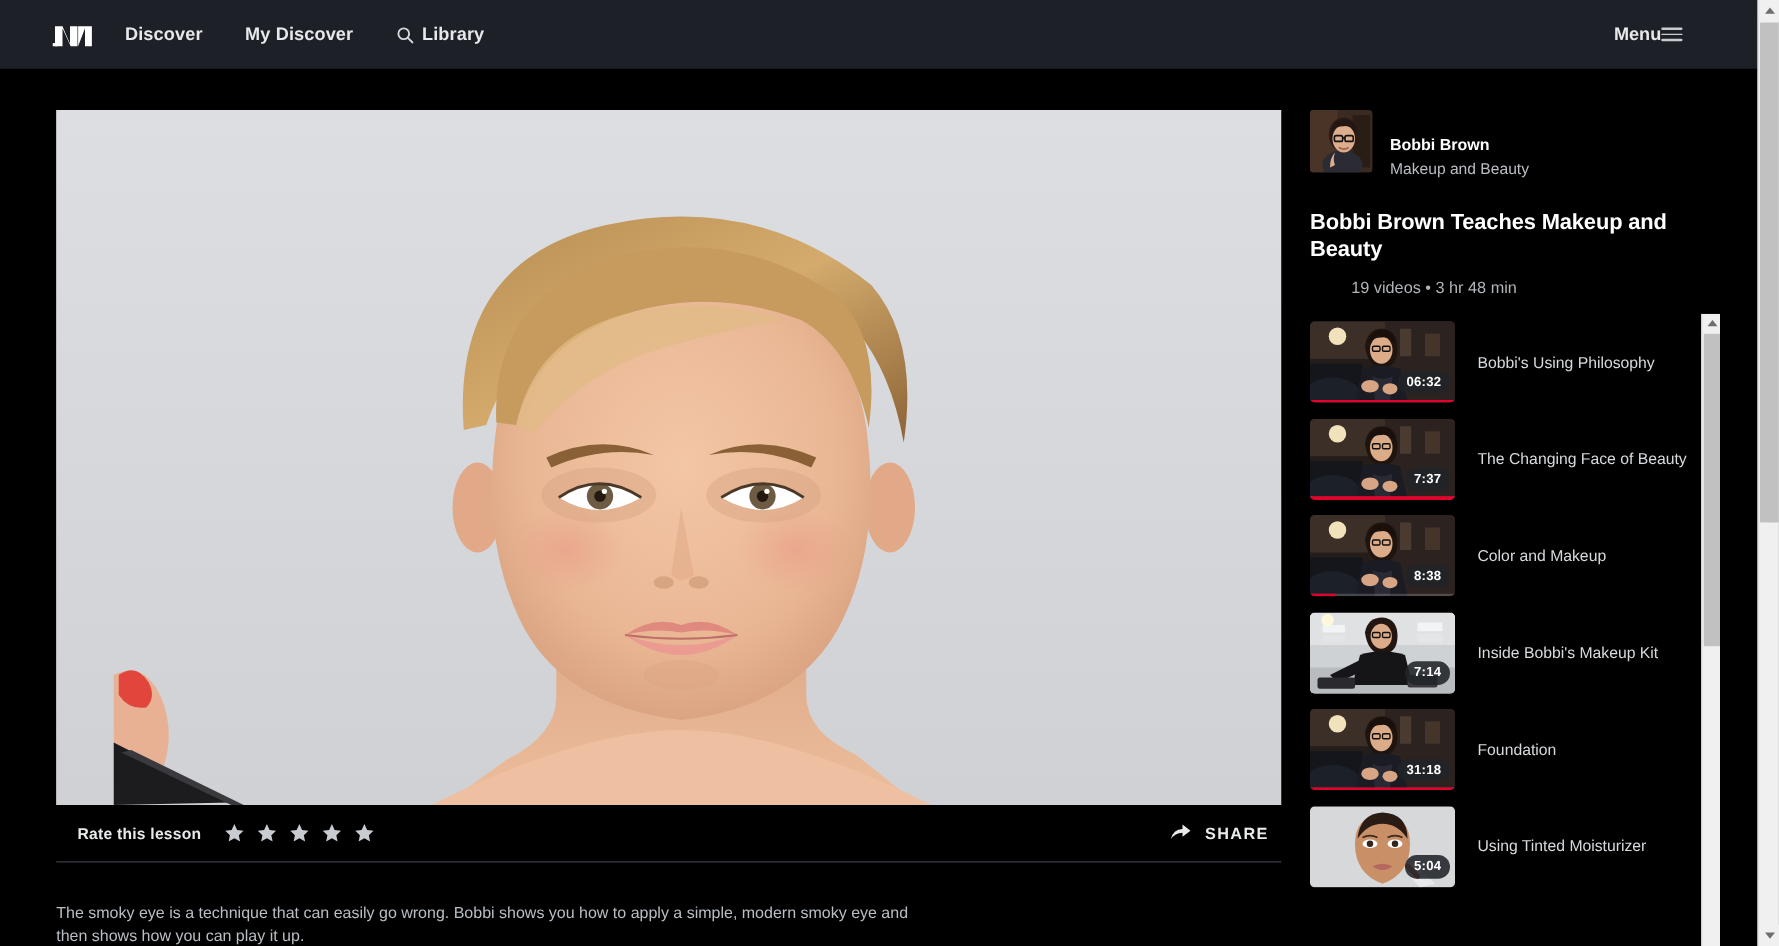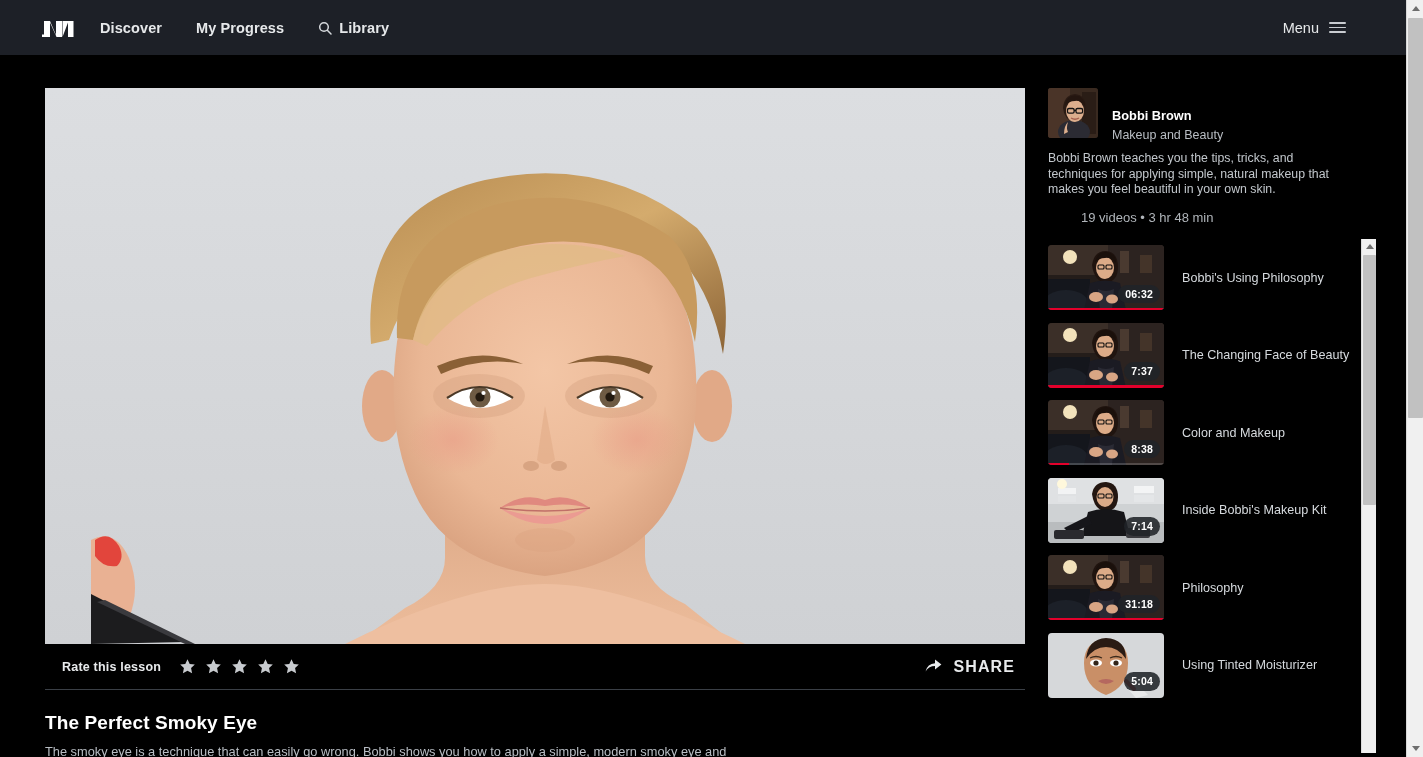--- a/index.html
+++ b/index.html
@@ -44,22 +44,22 @@
   #logo svg{ display:block; }
   .nav-links{ display:flex; align-items:center; margin-left:22px; }
   .nav-link{
     color:#e6e8ea; font-size:14.5px; font-weight:bold; letter-spacing:.1px;
     padding:6px 0; margin-right:34px; cursor:pointer; white-space:nowrap;
     display:flex; align-items:center; gap:7px;
   }
   .nav-link:last-child{ margin-right:0; }
   .search-glyph{ display:inline-block; width:14px; height:14px; position:relative; top:0px;}
   .menu-wrap{
-    margin-left:auto; margin-right:60px; display:flex; align-items:center; gap:10px;
-    color:#e6e8ea; font-size:14.5px; font-weight:normal; cursor:pointer;
+    margin-left:auto; margin-right:60px; display:flex; align-items:center; 
+    color:#e6e8ea; font-size:14.5px; font-weight:bold; cursor:pointer;
   }
   .hamburger{ display:flex; flex-direction:column; justify-content:space-between; width:17px; height:11px; }
   .hamburger span{ display:block; height:1.6px; background:#c9ccd1; border-radius:1px; }
 
   
   #content{ position:absolute; top:55px; left:0; width:1406px; height:702px; background:#000; }
 
   
   #left-col{ position:absolute; left:45px; top:33px; width:980px; }
   #video-stage{
@@ -70,21 +70,21 @@
 
   #meta-bar{
     width:980px; height:46px; display:flex; align-items:center;
     border-bottom:1px solid #3a3f46;
   }
   .rate-label{ font-size:12.5px; font-weight:bold; color:#e8eaec; letter-spacing:.2px;padding-left:17px; }
   .stars{ display:flex; gap:9px; margin-left:18px; }
   .star{ width:17px; height:17px; cursor:pointer; }
   .share-btn{
     margin-left:auto; display:flex; align-items:center; gap:11px;
-    color:#e8eaec; font-size:16px; font-weight:bold; letter-spacing:1.1px; cursor:pointer;
+    color:#e8eaec; font-size:13px; font-weight:bold; letter-spacing:1.1px; cursor:pointer;
     padding-right:10px;
   }
   #lesson-block{ padding-top:22px; }
   #lesson-title{ font-size:19px; font-weight:bold; color:#fff; letter-spacing:.1px; }
   #lesson-desc{
     margin-top:9px; font-size:12.8px; line-height:18.5px; color:#b9bec4;
     max-width:700px;
   }
 
   
@@ -142,21 +142,21 @@
       <path d="M20.5 6 L26 6 L31.5 6 L31.5 22 L26 22 L26 7.5 L20.5 22 Z" fill="#ffffff"></path>
       <rect x="0" y="19.5" width="4" height="2.5" fill="#ffffff"></rect>
     </svg>
   </div>
 
   <div class="nav-links">
     <div class="nav-link">
       <span>Discover</span>
     </div>
     <div class="nav-link">
-      <span>My Progress</span>
+      <span>My Discover</span>
     </div>
     <div class="nav-link">
       <span class="search-glyph">
         <svg width="14" height="14" viewBox="0 0 14 14" aria-hidden="true">
           <circle cx="6" cy="6" r="4.3" fill="none" stroke="#d6d9dd" stroke-width="1.5"></circle>
           <line x1="9.3" y1="9.3" x2="13" y2="13" stroke="#d6d9dd" stroke-width="1.5" stroke-linecap="round"></line>
         </svg>
       </span>
       <span>Library</span>
     </div>
@@ -296,21 +296,20 @@
         <span>
           <svg width="17" height="14" viewBox="0 0 17 14" aria-hidden="true">
             <path d="M0.5 13.5 Q2.5 5.5 10 5.2 L10 1.6 L16.4 6.6 L10 11.4 L10 8.1 Q4 8.1 0.5 13.5 Z" fill="#e8eaec"></path>
           </svg>
         </span>
         <span>SHARE</span>
       </div>
     </div>
 
     <div id="lesson-block">
-      <div id="lesson-title">The Perfect Smoky Eye</div>
       <div id="lesson-desc">The smoky eye is a technique that can easily go wrong. Bobbi shows you how to apply a simple, modern smoky eye and then shows how you can play it up.</div>
     </div>
   </div>
 
   <div id="right-col">
 
     <div id="instructor">
       <div id="instructor-avatar">
         <svg width="50" height="50" viewBox="0 0 50 50" aria-hidden="true">
           <rect width="50" height="50" fill="#3a2a20"></rect>
@@ -326,21 +325,21 @@
           <path d="M23 30 Q27 32.5 31 30" fill="none" stroke="#a8624f" stroke-width="1.4"></path>
           <path d="M20 34 Q18 40 20 44 L16 46 Q16 38 20 34 Z" fill="#dcae8d"></path>
         </svg>
       </div>
       <div>
         <div id="instructor-name">Bobbi Brown</div>
         <div id="instructor-subject">Makeup and Beauty</div>
       </div>
     </div>
 
-    <div id="course-desc">Bobbi Brown teaches you the tips, tricks, and techniques for applying simple, natural makeup that makes you feel beautiful in your own skin.</div>
+    <div id="course-title">Bobbi Brown Teaches Makeup and Beauty</div>
     <div id="course-stats">19 videos • 3 hr 48 min</div>
 
     <div id="lesson-list-wrap">
       <div id="lesson-list">
           <div class="lesson-row">
             <div class="thumb">
               <div class="img"><svg width="116" height="65" viewBox="0 0 116 65" preserveAspectRatio="none">
       <rect width="116" height="65" fill="#241d1a"></rect>
       <rect x="0" y="0" width="116" height="30" fill="#3b2f28"></rect>
       <rect x="60" y="0" width="56" height="65" fill="#2c2320"></rect>
@@ -465,21 +464,21 @@
       <path d="M42 38 Q57 33 72 38 L78 65 L36 65 Z" fill="#1b1b23"></path>
       <path d="M50 44 Q58 48 66 44 L64 65 L52 65 Z" fill="#2a2a34"></path>
       <ellipse cx="48" cy="52" rx="7" ry="5" fill="#d8a584"></ellipse>
       <ellipse cx="64" cy="54" rx="6" ry="4.5" fill="#d8a584"></ellipse>
     </svg></div>
               <div class="duration">31:18</div>
               <div class="prog-track">
                 <div class="prog-fill" style="width: 100%; background: rgb(228, 0, 43);"></div>
               </div>
             </div>
-            <div class="lesson-name">Philosophy</div>
+            <div class="lesson-name">Foundation</div>
           </div>
           <div class="lesson-row">
             <div class="thumb">
               <div class="img"><svg width="116" height="65" viewBox="0 0 116 65" preserveAspectRatio="none">
       <rect width="116" height="65" fill="#d6d8da"></rect>
       <path d="M36 30 Q36 8 58 6 Q80 8 80 30 Q80 54 58 62 Q36 54 36 30 Z" fill="#c98f67"></path>
       <path d="M38 26 Q40 6 58 5 Q78 6 78 26 Q70 14 58 14 Q46 14 38 26 Z" fill="#2a1b14"></path>
       <ellipse cx="48" cy="30" rx="6" ry="3.4" fill="#fff"></ellipse>
       <ellipse cx="68" cy="30" rx="6" ry="3.4" fill="#fff"></ellipse>
       <circle cx="48" cy="30" r="2.6" fill="#33251a"></circle>

